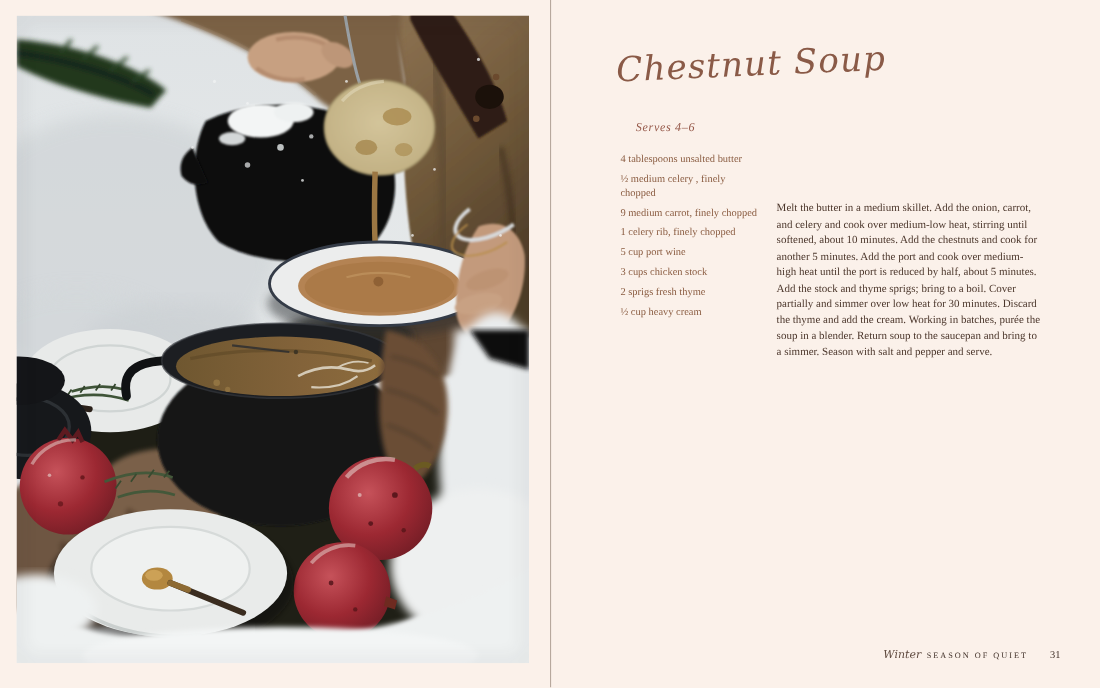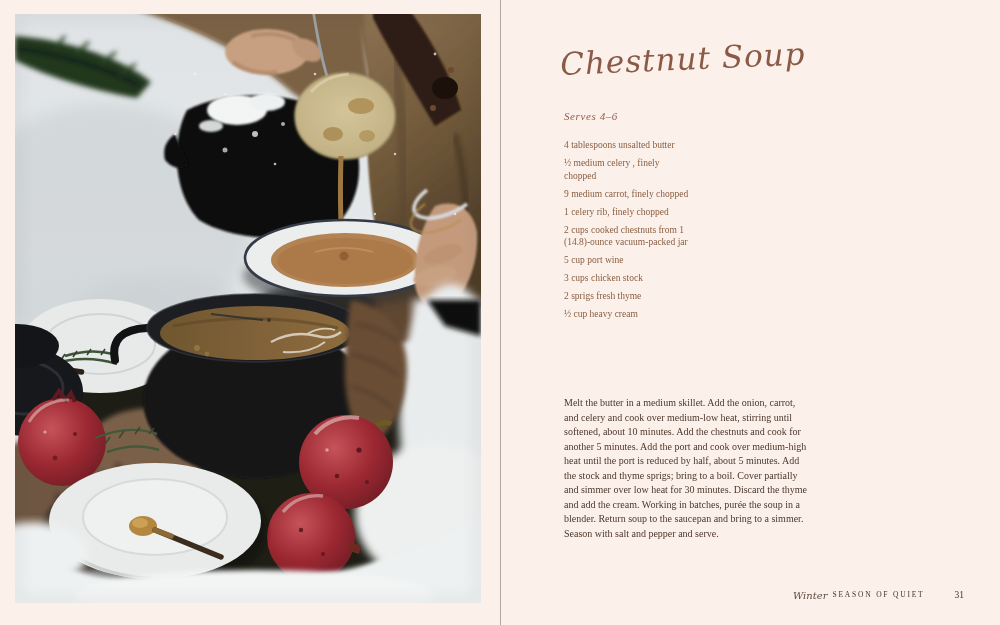--- a/index.html
+++ b/index.html
@@ -13,31 +13,31 @@
 
   
   .right-page{position:absolute;left:500px;top:0;width:499px;height:625px;
     border-left:1px solid #b7a89d;background:#fbf1ea;}
 
   
   .recipe-title{position:absolute;left:60px;top:46px;
     font-family:"DejaVu Serif",serif;font-style:italic;font-weight:400;
     font-size:31px;color:#8a5a47;letter-spacing:1px;transform:rotate(-2.5deg);
     transform-origin:left bottom;white-space:nowrap;}
-  .serves{position:absolute;left:63px;top:110px;font-style:italic;
+  .serves{position:absolute;left:77px;top:110px;font-style:italic;
     font-size:11px;color:#96594a;letter-spacing:.6px;}
-  .columns{position:absolute;left:63px;top:139px;width:384px;display:flex;gap:26px;flex-direction:column;}
+  .columns{position:absolute;left:63px;top:139px;width:384px;display:flex;gap:15px;}
   .ingredients{width:127px;flex:none;}
   .ingredient{font-size:9.5px;line-height:1.32;color:#8a5c41;margin:0 0 5.5px 0;}
   .instructions{width:246px;font-size:10px;line-height:1.45;color:#4c372c;margin-top:44px;}
-  .footer{position:absolute;right:36px;bottom:24px;display:flex;align-items:flex-start;}
+  .footer{position:absolute;right:36px;bottom:24px;display:flex;align-items:center;}
   .footer-script{font-family:"DejaVu Serif",serif;font-style:italic;
     font-size:10px;color:#5f4a3f;margin-right:5px;}
   .footer-series{font-size:7.5px;letter-spacing:1.8px;color:#44342c;}
-  .footer-page{font-size:9.5px;color:#44342c;margin-left:30px;}
+  .footer-page{font-size:9.5px;color:#44342c;margin-left:20px;}
 </style>
 </head>
 <body>
 
 <div class="spread">
 
   <div class="left-page">
     <div class="photo-frame">
       <svg viewBox="0 0 466 589" preserveAspectRatio="none">
         <defs>
@@ -272,21 +272,20 @@
   <div class="right-page">
     <div class="recipe-title">Chestnut Soup</div>
     <div class="serves">Serves 4–6</div>
 
     <div class="columns">
       <div class="ingredients">
         <p class="ingredient">4 tablespoons unsalted butter</p>
         <p class="ingredient">½ medium celery , finely chopped</p>
         <p class="ingredient">9 medium carrot, finely chopped</p>
         <p class="ingredient">1 celery rib, finely chopped</p>
-        <p class="ingredient">2 cups cooked chestnuts from 1 (14.8)-ounce vacuum-packed jar</p>
         <p class="ingredient">5 cup port wine</p>
         <p class="ingredient">3 cups chicken stock</p>
         <p class="ingredient">2 sprigs fresh thyme</p>
         <p class="ingredient">½ cup heavy cream</p>
       </div>
       <div class="instructions">Melt the butter in a medium skillet. Add the onion, carrot, and celery and cook over medium-low heat, stirring until softened, about 10 minutes. Add the chestnuts and cook for another 5 minutes. Add the port and cook over medium-high heat until the port is reduced by half, about 5 minutes. Add the stock and thyme sprigs; bring to a boil. Cover partially and simmer over low heat for 30 minutes. Discard the thyme and add the cream. Working in batches, purée the soup in a blender. Return soup to the saucepan and bring to a simmer. Season with salt and pepper and serve.</div>
     </div>
 
     <div class="footer">
       <span class="footer-script">Winter</span>

